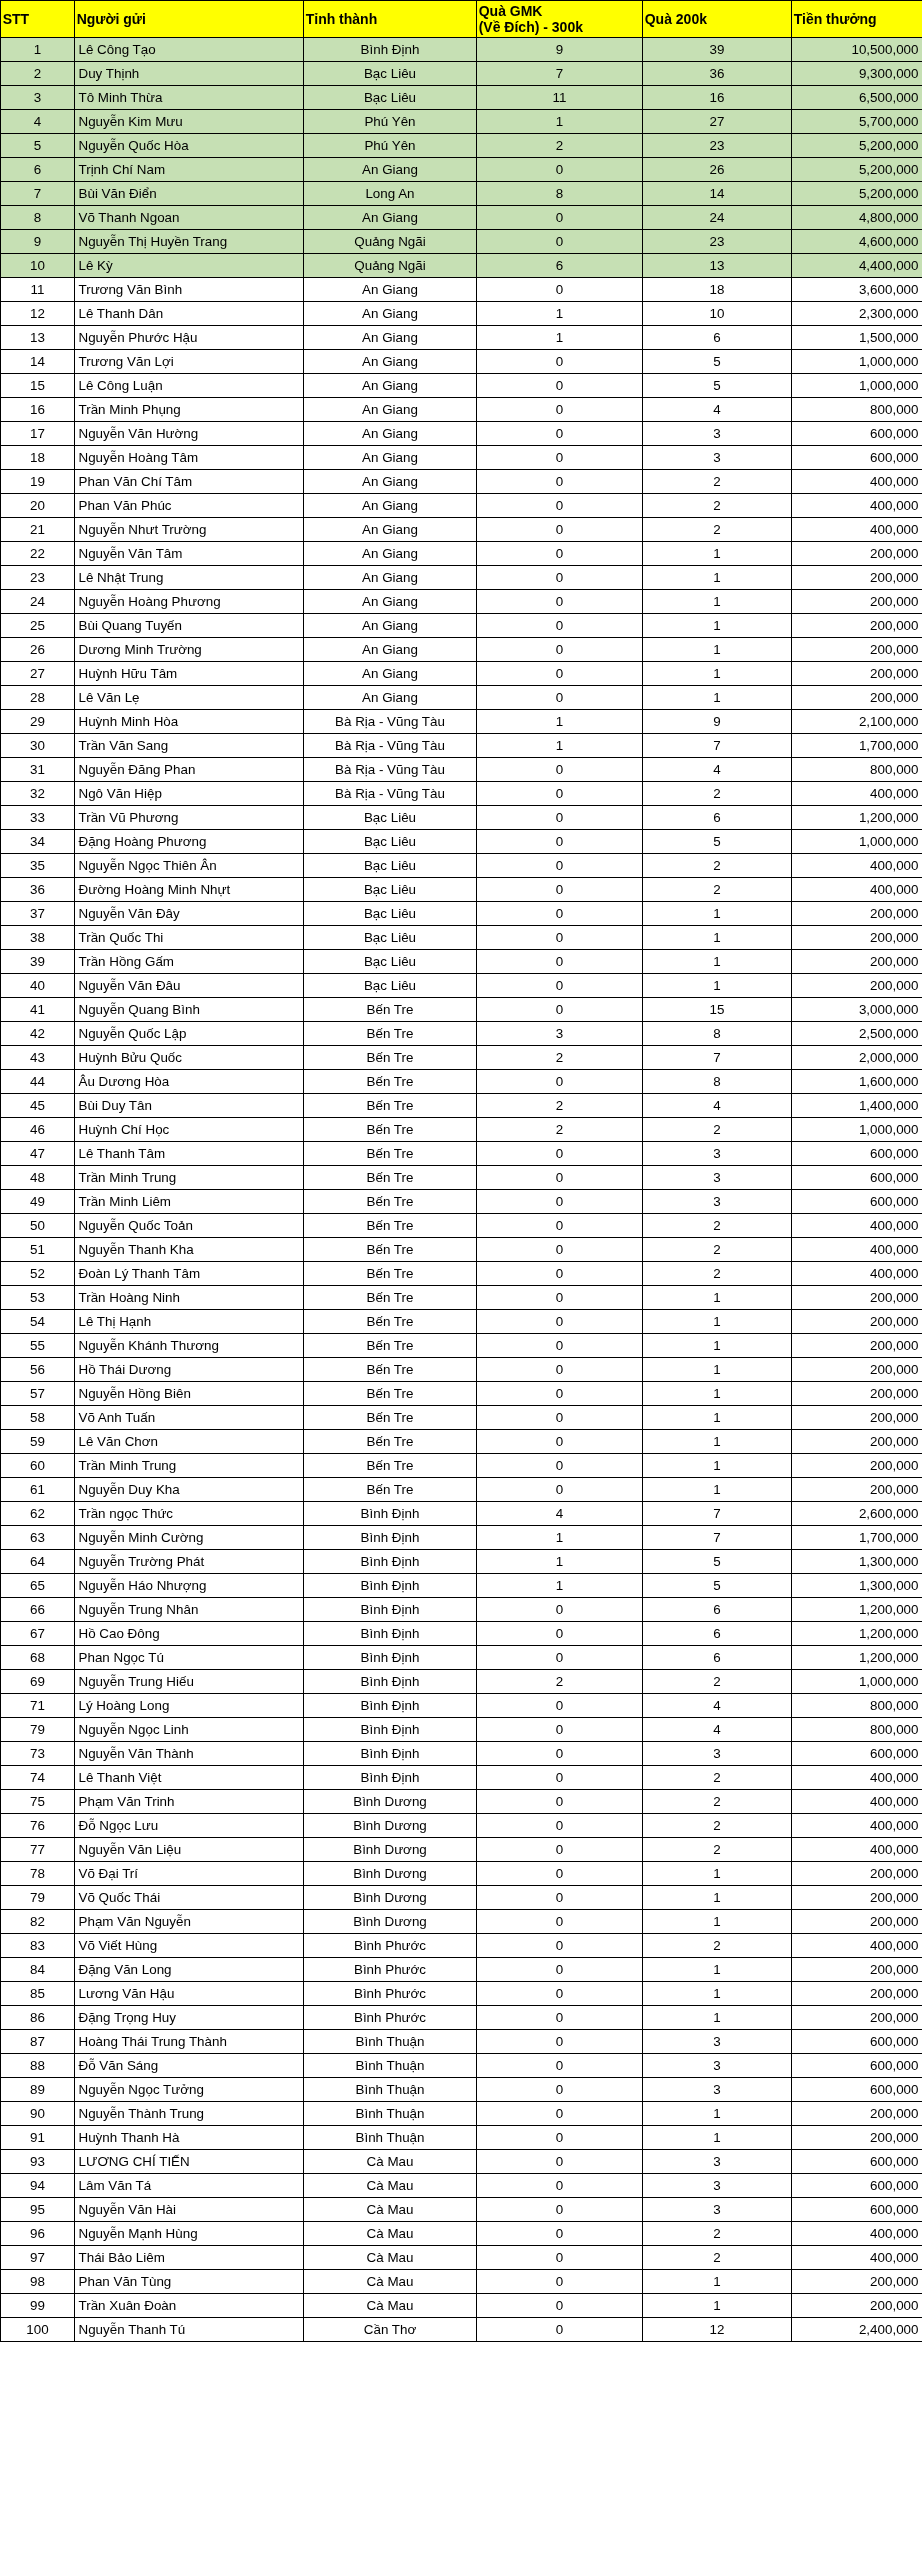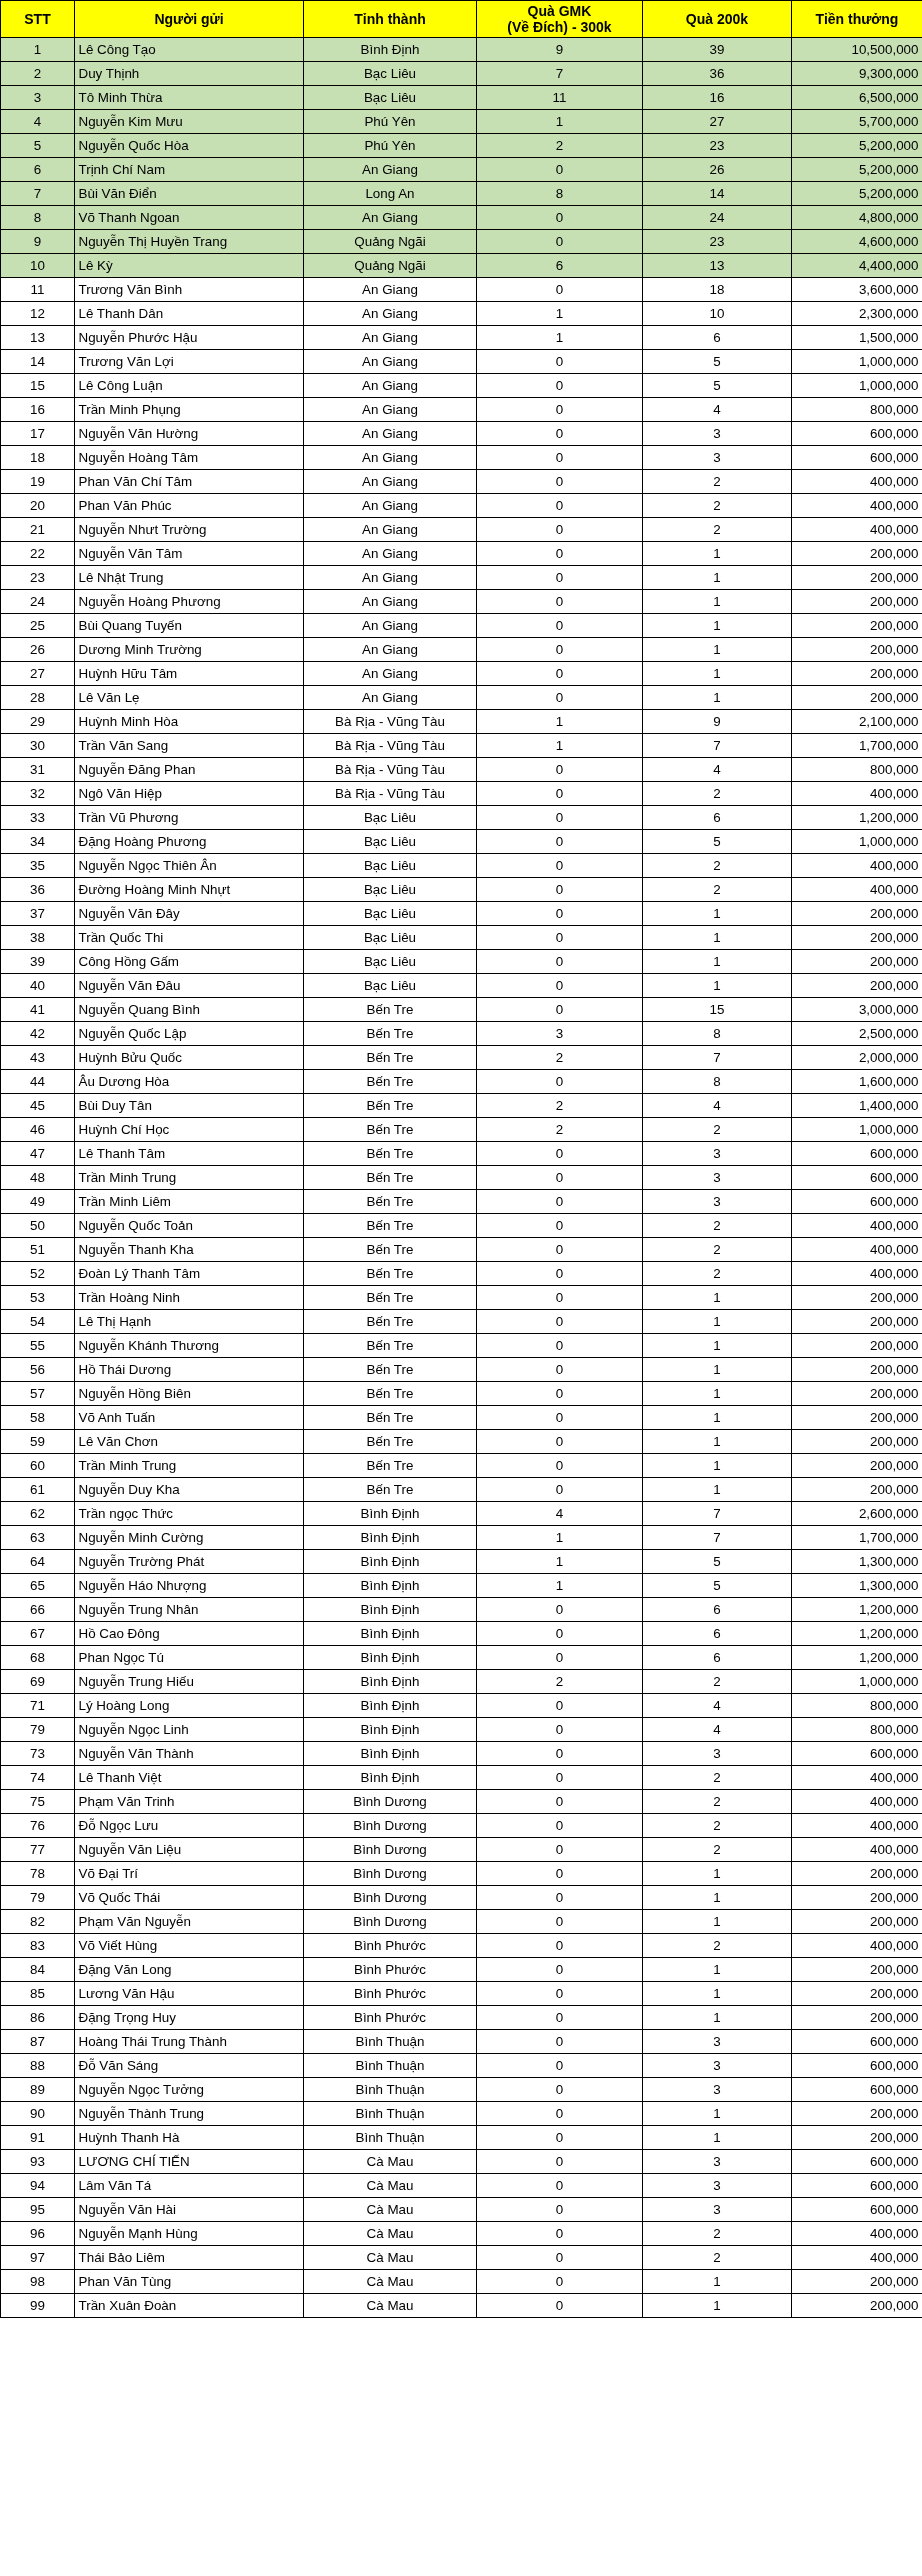--- a/index.html
+++ b/index.html
@@ -24,21 +24,21 @@
     border-left: 1.7px solid var(--border-c, #000);
     border-right: 1.7px solid var(--border-c, #000);
     overflow: hidden;
     white-space: nowrap;
     box-sizing: border-box;
   }
   table.prize-table th {
     background: var(--header-bg, #ffff00);
     font-weight: bold;
     font-size: 14px;
-    text-align: center;
+    text-align: left;
     vertical-align: middle;
     height: 34px;
     white-space: pre-line;
     line-height: 1.15;
     border-bottom-width: 1.7px;
     padding: 1.7px 1.7px;
   }
   table.prize-table td {
     height: 24px;
     font-size: 13.4px;
@@ -383,21 +383,21 @@
         <tr>
           <td class="c0">38</td>
           <td class="c1">Trần Quốc Thi</td>
           <td class="c2">Bạc Liêu</td>
           <td class="c3">0</td>
           <td class="c4">1</td>
           <td class="c5">200,000</td>
         </tr>
         <tr>
           <td class="c0">39</td>
-          <td class="c1">Công Hồng Gấm</td>
+          <td class="c1">Trần Hồng Gấm</td>
           <td class="c2">Bạc Liêu</td>
           <td class="c3">0</td>
           <td class="c4">1</td>
           <td class="c5">200,000</td>
         </tr>
         <tr>
           <td class="c0">40</td>
           <td class="c1">Nguyễn Văn Đâu</td>
           <td class="c2">Bạc Liêu</td>
           <td class="c3">0</td>
@@ -836,17 +836,25 @@
           <td class="c4">1</td>
           <td class="c5">200,000</td>
         </tr>
         <tr>
           <td class="c0">99</td>
           <td class="c1">Trần Xuân Đoàn</td>
           <td class="c2">Cà Mau</td>
           <td class="c3">0</td>
           <td class="c4">1</td>
           <td class="c5">200,000</td>
+        </tr>
+        <tr>
+          <td class="c0">100</td>
+          <td class="c1">Nguyễn Thanh Tú</td>
+          <td class="c2">Cần Thơ</td>
+          <td class="c3">0</td>
+          <td class="c4">12</td>
+          <td class="c5">2,400,000</td>
         </tr>
       </tbody>
   </table>
 </div>
 
 
 </body></html>

